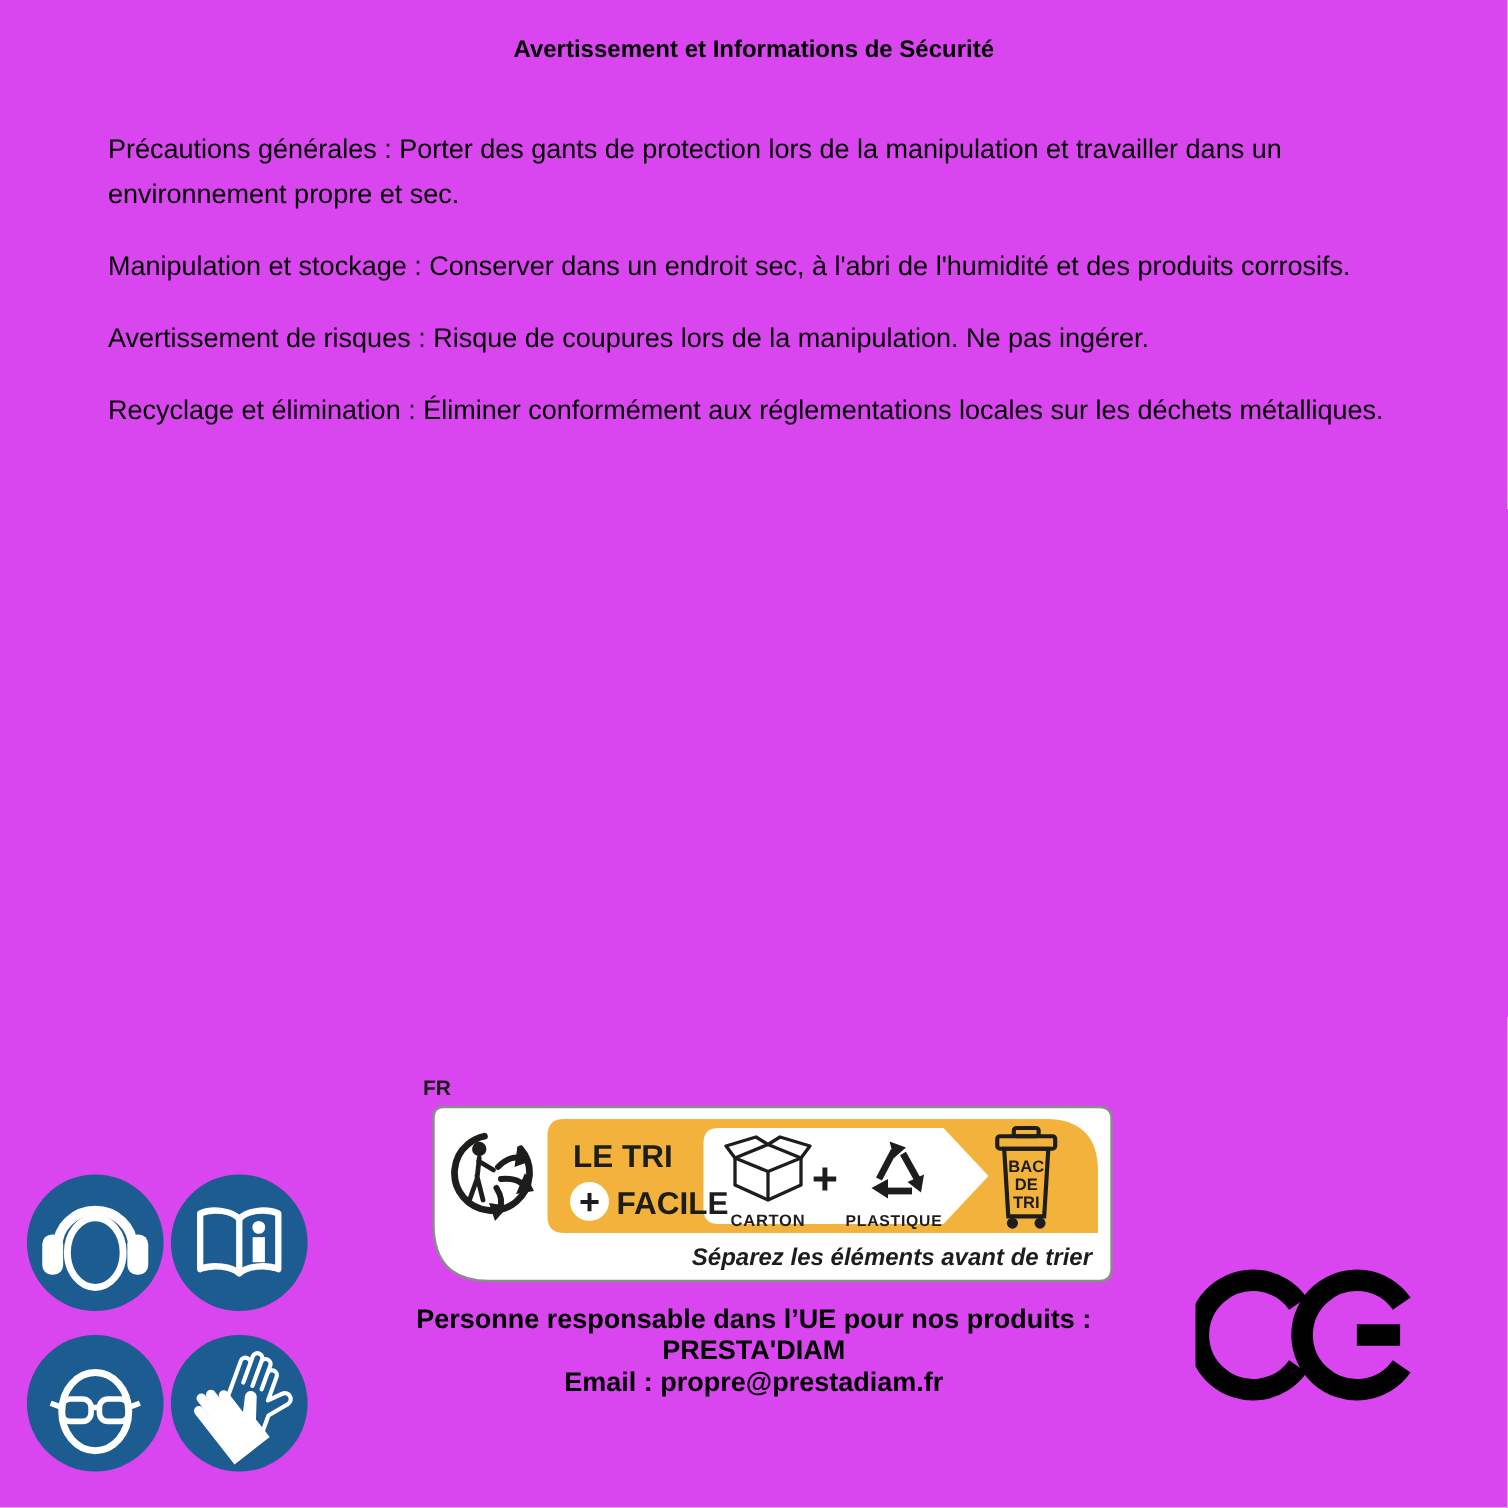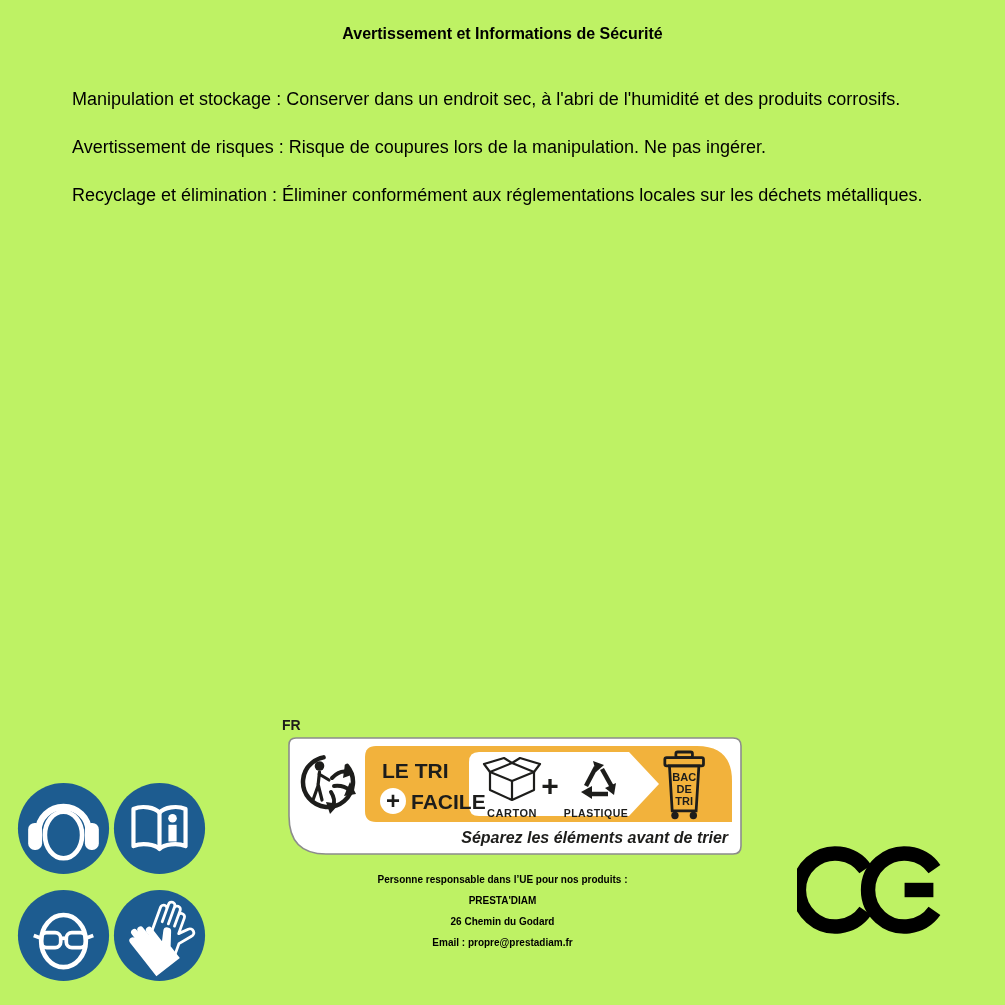--- a/index.html
+++ b/index.html
@@ -2,21 +2,21 @@
 <html><head>
 <meta charset="utf-8">
 <style>
   * { box-sizing: border-box; }
   html, body { margin: 0; padding: 0; background: #fff; }
   body { font-family: "Liberation Sans", sans-serif; color: #000; }
   .page {
     position: relative;
     width: 1005px;
     height: 1005px;
-    background: #bef264;
+    background: #d946ef;
     overflow: hidden;
   }
   .doc { padding: 24px 72px 0 72px; }
   .doc-title {
     text-align: center;
     font-weight: bold;
     font-size: 16px;
     line-height: 20px;
     margin: 0 0 40px 0;
   }
@@ -44,35 +44,36 @@
   .tri-banner svg { display: block; }
 
   
   .responsible {
     position: absolute;
     top: 869px;
     left: 0;
     width: 100%;
     text-align: center;
     font-weight: bold;
-    font-size: 10px;
+    font-size: 18px;
     line-height: 21px;
   }
 
   
   .ce-mark { position: absolute; left: 797px; top: 840px; }
   .ce-mark svg { display: block; }
 </style>
 </head>
 <body>
 
 <div class="page">
 
   <div class="doc">
     <h1 class="doc-title">Avertissement et Informations de Sécurité</h1>
+    <p>Précautions générales : Porter des gants de protection lors de la manipulation et travailler dans un environnement propre et sec.</p>
     <p>Manipulation et stockage : Conserver dans un endroit sec, à l'abri de l'humidité et des produits corrosifs.</p>
     <p>Avertissement de risques : Risque de coupures lors de la manipulation. Ne pas ingérer.</p>
     <p>Recyclage et élimination : Éliminer conformément aux réglementations locales sur les déchets métalliques.</p>
   </div>
 
   <div class="safety-icons">
 
     <svg width="93" height="93" viewBox="0 0 100 100">
       <circle cx="50" cy="50" r="49" fill="#1d5c90"></circle>
       <ellipse cx="50" cy="57" rx="20" ry="25" fill="none" stroke="#fff" stroke-width="5"></ellipse>
@@ -170,21 +171,20 @@
         <text x="23" y="58" font-size="12" font-weight="bold" fill="#1d1d1b" text-anchor="middle">TRI</text>
       </g>
 
       <text x="450" y="127" font-size="16" font-style="italic" font-weight="bold" fill="#1d1d1b" text-anchor="end">Séparez les éléments avant de trier</text>
     </svg>
   </div>
 
   <div class="responsible">
     <div>Personne responsable dans l’UE pour nos produits :</div>
     <div>PRESTA'DIAM</div>
-    <div>26 Chemin du Godard</div>
     <div>Email : propre@prestadiam.fr</div>
   </div>
 
   <div class="ce-mark">
     <svg width="146" height="100" viewBox="0 0 152 100">
       <path d="M71.1 28.2 A38 38 0 1 0 71.1 71.8" fill="none" stroke="#000" stroke-width="15"></path>
       <path d="M143.1 28.2 A38 38 0 1 0 143.1 71.8" fill="none" stroke="#000" stroke-width="15"></path>
       <line x1="112" y1="50" x2="142" y2="50" stroke="#000" stroke-width="15"></line>
     </svg>
   </div>

